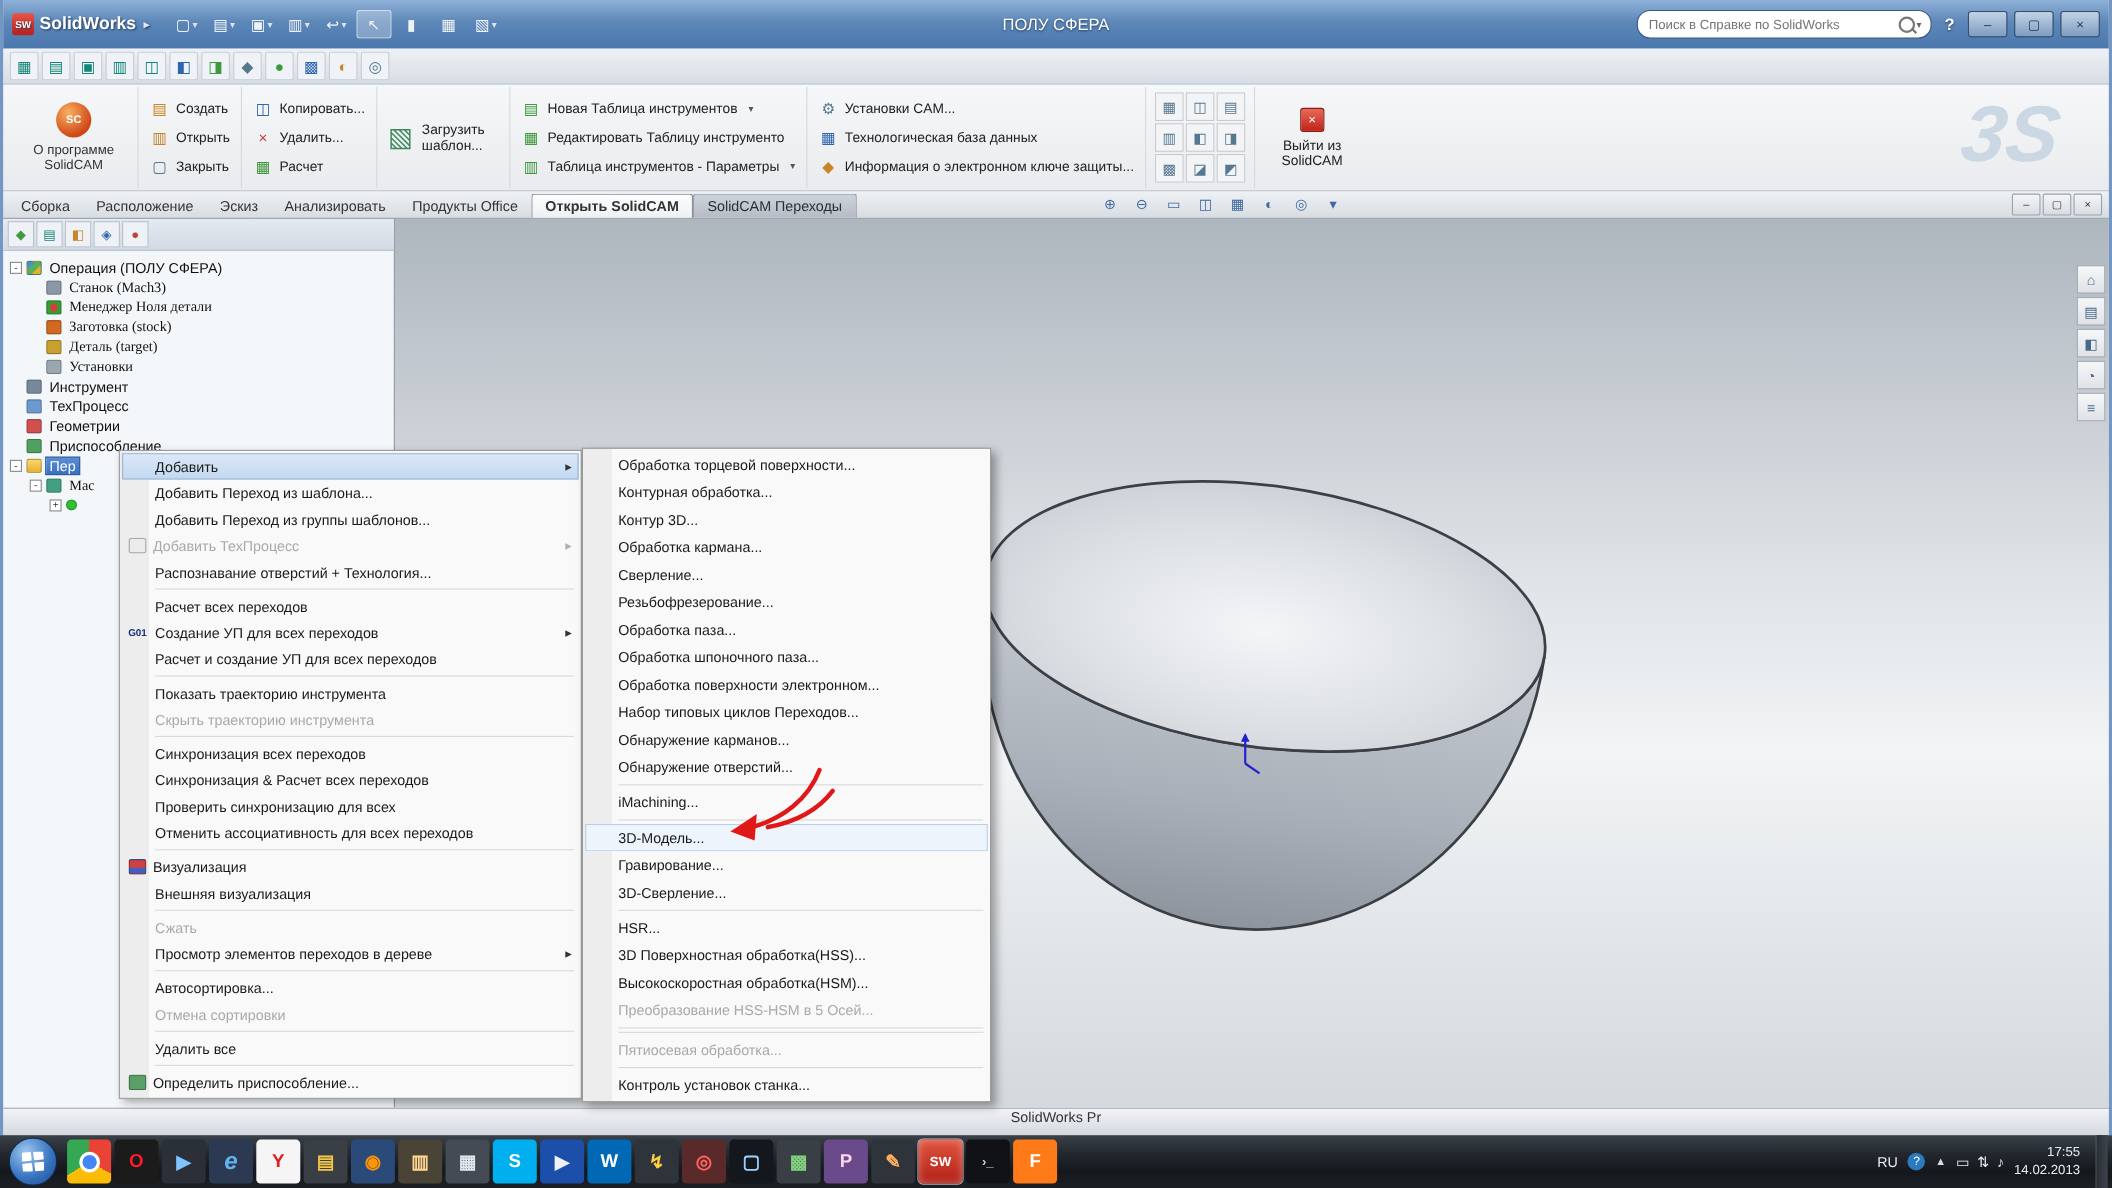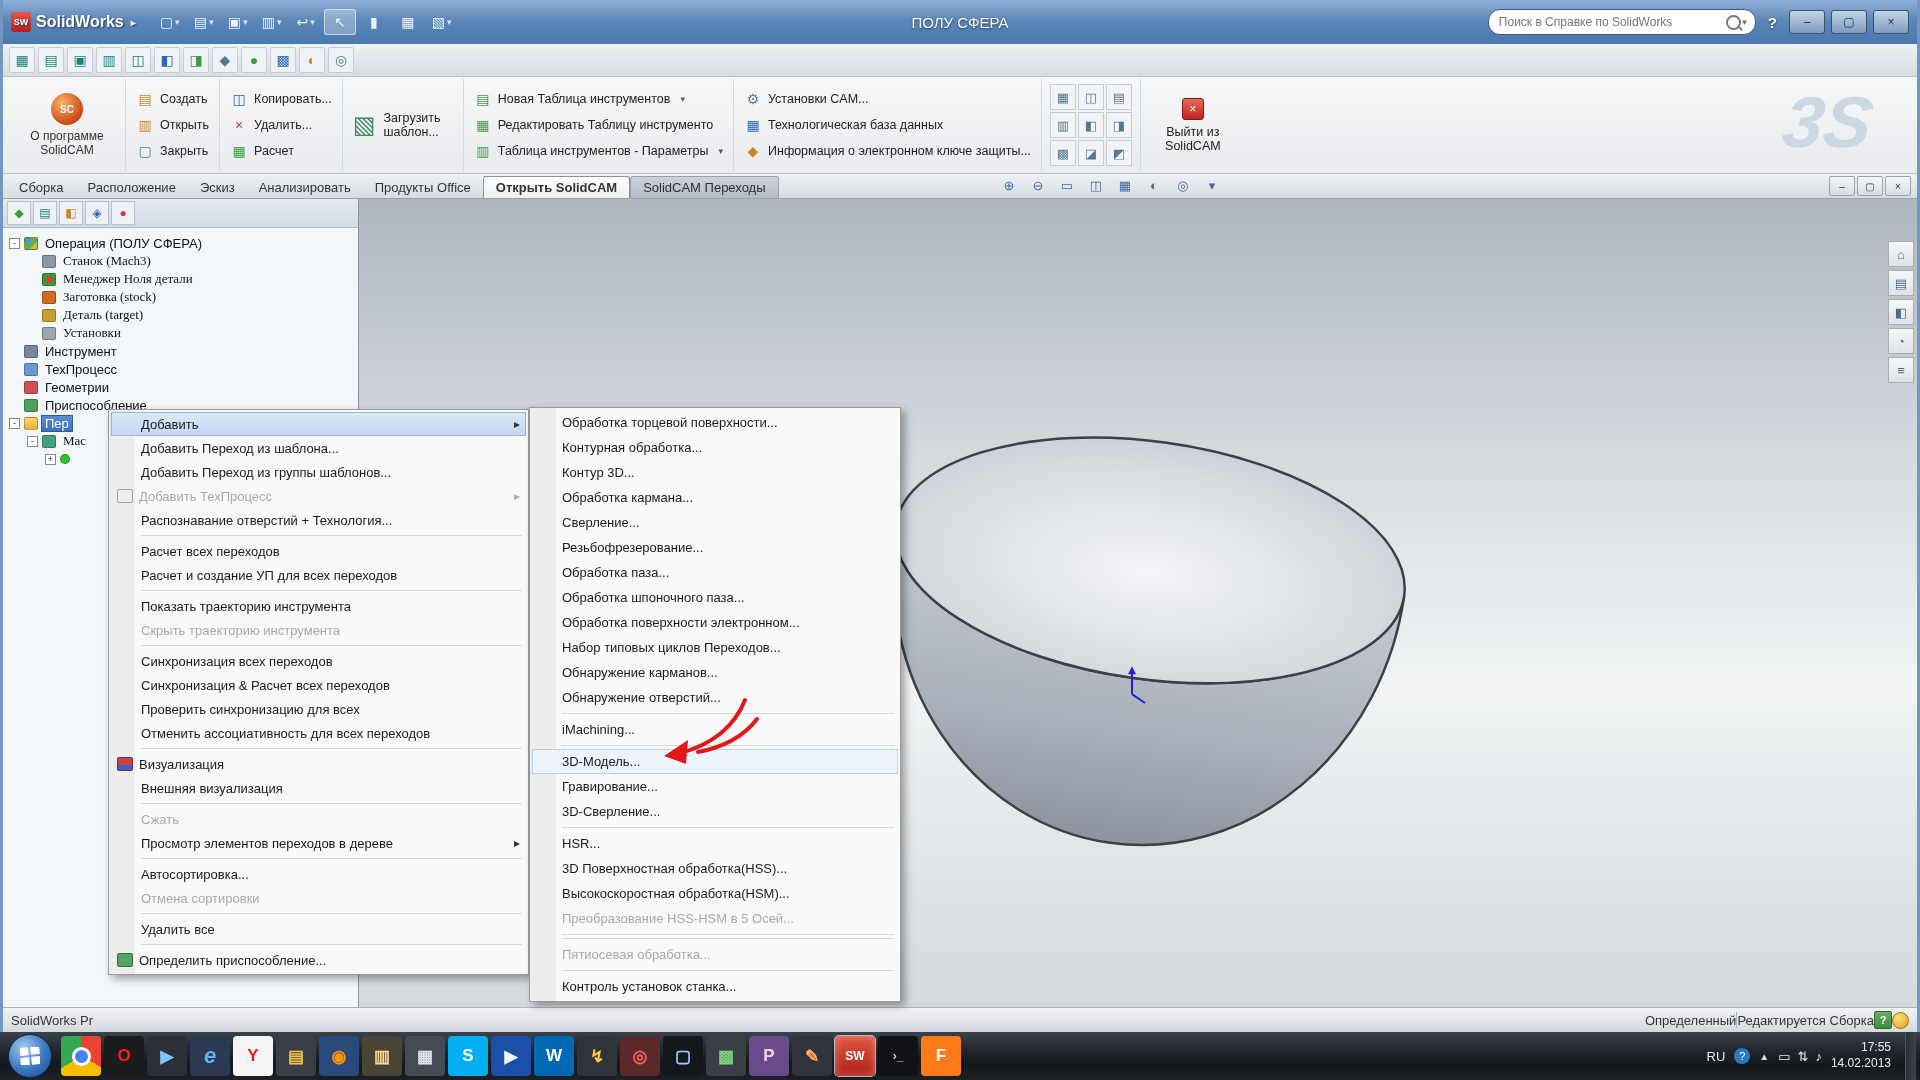--- a/index.html
+++ b/index.html
@@ -83,21 +83,21 @@
   .ti-folder{background:linear-gradient(#f8d870,#e8b030);}
   .ti-mac{background:#40a080;}
   .ti-dot{background:#30c030;width:10px;min-width:10px;height:10px;border-radius:50%;}
 
   .viewport{flex:1;position:relative;background:linear-gradient(180deg,#aeb6be 0%,#dfe3e7 40%,#f2f4f5 60%,#d4d9dd 100%);min-width:0;}
   .viewport svg.model{position:absolute;inset:0;width:100%;height:100%;}
   .side-strip{position:absolute;right:3px;top:42px;display:flex;flex-direction:column;gap:3px;}
   .ss{width:24px;height:24px;border:1px solid #a8aeb6;background:linear-gradient(#f6f7f8,#dfe2e6);display:flex;align-items:center;justify-content:center;font-size:13px;color:#4a6a8a;}
 
   
-  .statusbar{height:24px;background:linear-gradient(#f2f3f5,#d4d9df);border-top:1px solid #aab2ba;display:flex;align-items:center;font-size:13px;color:#333;padding:0 8px;gap:12px;}
+  .statusbar{height:24px;background:linear-gradient(#f2f3f5,#d4d9df);border-top:1px solid #aab2ba;display:flex;align-items:center;font-size:13px;color:#333;padding:0 8px;gap:12px;flex-direction:column;}
   .sb-right{margin-left:auto;display:flex;align-items:center;gap:0;justify-content:flex-end;}
   .sb-div{width:1px;height:16px;background:#aab2ba;}
   .sb-help{width:16px;height:16px;background:linear-gradient(#6ab06a,#3a8a3a);border:1px solid #2a6a2a;border-radius:2px;color:#fff;font-size:11px;font-weight:bold;display:flex;align-items:center;justify-content:center;}
   .sb-warn{width:15px;height:15px;border-radius:50%;background:radial-gradient(circle at 35% 30%,#ffe080,#e0a010);border:1px solid #a07008;}
 
   
   .taskbar{position:absolute;left:0;right:0;bottom:0;height:48px;background:linear-gradient(#3a4148,#23282e 35%,#14171b 70%,#1d2126);display:flex;align-items:center;padding:0 2px;gap:3px;}
   .orb{width:42px;height:42px;min-width:42px;border-radius:50%;background:radial-gradient(circle at 35% 30%,#9fc8f0,#3a76c0 55%,#1c4a8c);border:1px solid #0e2a50;display:flex;align-items:center;justify-content:center;margin:0 6px;}
   .tbi{width:40px;height:40px;min-width:40px;border-radius:4px;display:flex;align-items:center;justify-content:center;font-size:17px;font-weight:bold;color:#fff;position:relative;}
   .tbi.active{box-shadow:0 0 0 1px rgba(255,255,255,.65),inset 0 0 8px rgba(255,255,255,.35);}
@@ -627,20 +627,24 @@
       <div class="mi sep">
         <span class="mi-icon"></span>
         <span class="mi-label"></span>
       </div>
 
       <div class="mi">
         <span class="mi-icon"></span>
         <span class="mi-label">Расчет всех переходов</span>
       </div>
 
+      <div class="mi arrow">
+        <span class="mi-icon mi-g01">G01</span>
+        <span class="mi-label">Создание УП для всех переходов</span>
+      </div>
 
       <div class="mi">
         <span class="mi-icon"></span>
         <span class="mi-label">Расчет и создание УП для всех переходов</span>
       </div>
 
       <div class="mi sep">
         <span class="mi-icon"></span>
         <span class="mi-label"></span>
       </div>

